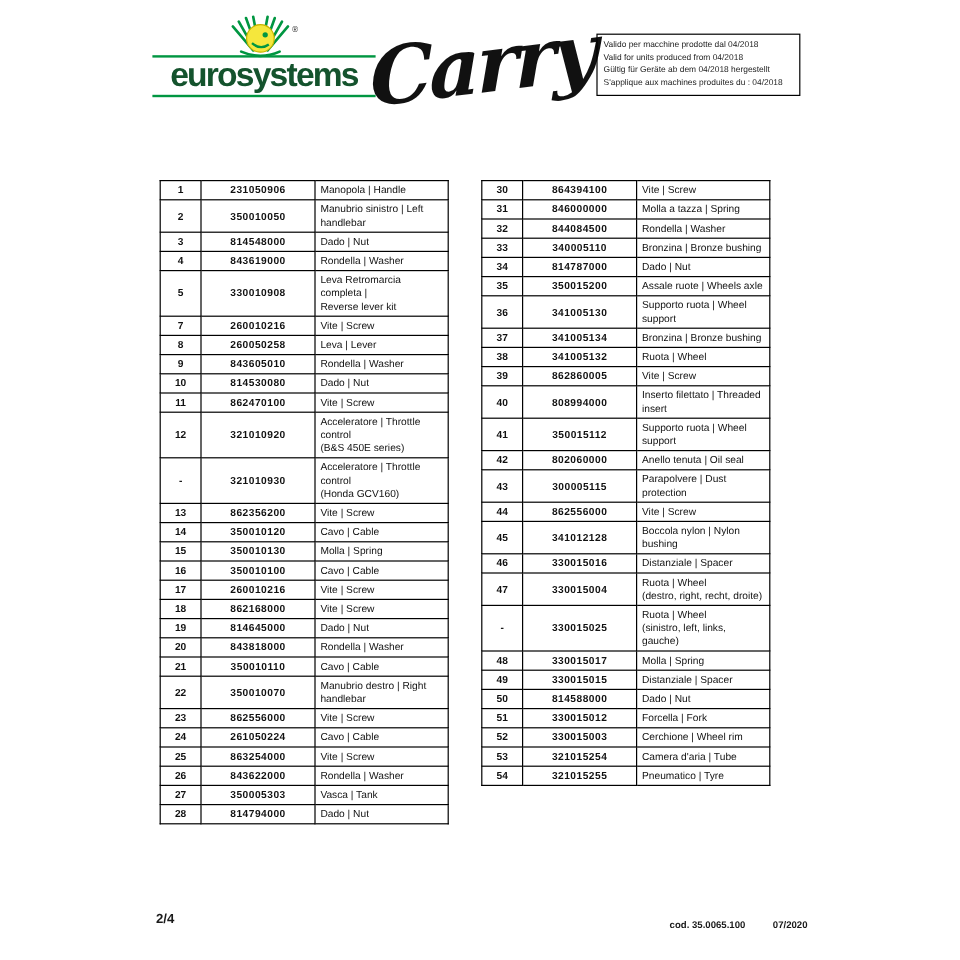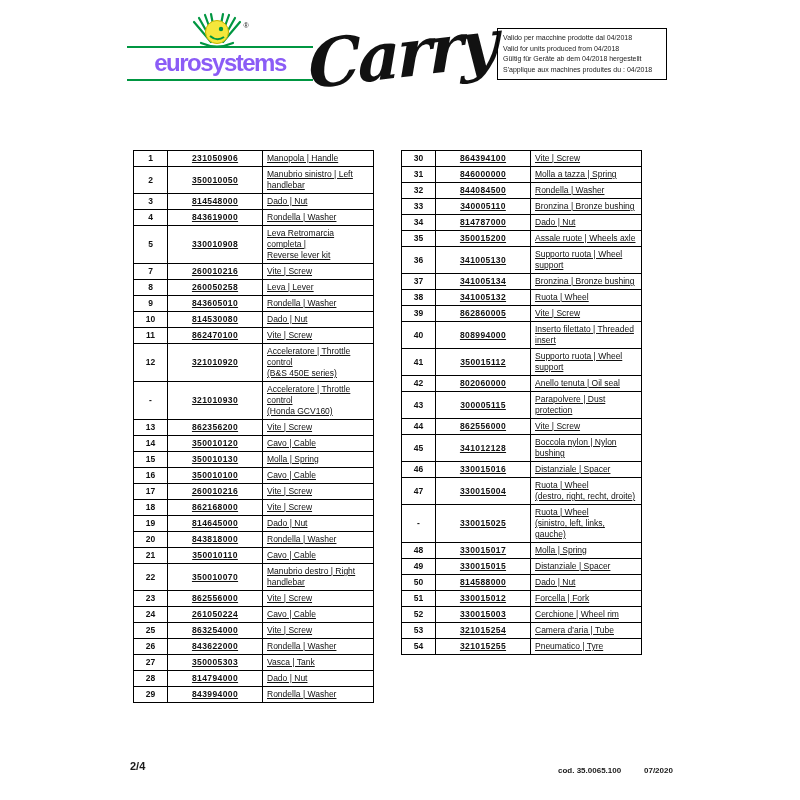--- a/index.html
+++ b/index.html
@@ -16,27 +16,27 @@
   
   .logo-block {
     position:absolute; left:127px; top:12px; width:186px;
     text-align:center;
   }
   .sun-icon-wrap { position:relative; height:38px; }
   .sun-icon-wrap svg { display:inline-block; }
   .reg-mark { font-size:7px; vertical-align:top; position:relative; top:10px; left:-2px; }
   .brand-text {
     display:block;
-    font-size:24px; font-weight:bold; letter-spacing:-1.5px;
+    font-size:28px; font-weight:bold; letter-spacing:-1.5px;
     line-height:30px;
     border-top:2px solid #009641;
     border-bottom:2px solid #009641;
     padding:0 2px 1px 2px;
     margin-top:-4px;
-    color:#8b5cf6;
+    color:#14532d;
   }
 
   
   .carry-logo {
     position:absolute; left:302px; top:4px; width:200px; height:100px;
     font-family:"DejaVu Serif", serif;
     font-style:italic; font-weight:bold;
     font-size:66px; line-height:100px;
     letter-spacing:-3px;
     transform:rotate(-7deg) skewX(-6deg);
@@ -59,22 +59,22 @@
   .parts-table.right { left:401px; }
   .parts-table td {
     border:1px solid #000;
     font-size:8.5px;
     line-height:11px;
     padding:2px 4px;
     vertical-align:middle;
     color:#111;
   }
   .parts-table td:nth-child(1) { width:34px;  text-align:center; font-weight:bold; }
-  .parts-table td:nth-child(2) { width:95px;  text-align:center; font-weight:bold; letter-spacing:0.4px;text-decoration:underline; }
-  .parts-table td:nth-child(3) { white-space:pre-line;text-decoration:underline; }
+  .parts-table td:nth-child(2) { width:95px;  text-align:center; font-weight:bold; letter-spacing:0.4px; }
+  .parts-table td:nth-child(3) { white-space:pre-line; }
 
   
   .footer-page { position:absolute; left:130px; top:760px; font-size:11px; font-weight:bold; }
   .footer-code { position:absolute; left:546px; top:766px; font-size:8px; font-weight:bold;padding-left:12px; }
   .footer-date { position:absolute; left:632px; top:766px; font-size:8px; font-weight:bold;padding-left:12px; }
 </style>
 </head>
 <body>
 
 <div class="page">
@@ -248,25 +248,20 @@
         <tr>
           <td>27</td>
           <td>350005303</td>
           <td>Vasca | Tank</td>
         </tr>
         <tr>
           <td>28</td>
           <td>814794000</td>
           <td>Dado | Nut</td>
         </tr>
-        <tr>
-          <td>29</td>
-          <td>843994000</td>
-          <td>Rondella | Washer</td>
-        </tr>
       </tbody>
   </table>
 
   <table class="parts-table right">
     <tbody>
         <tr>
           <td>30</td>
           <td>864394100</td>
           <td>Vite | Screw</td>
         </tr>

